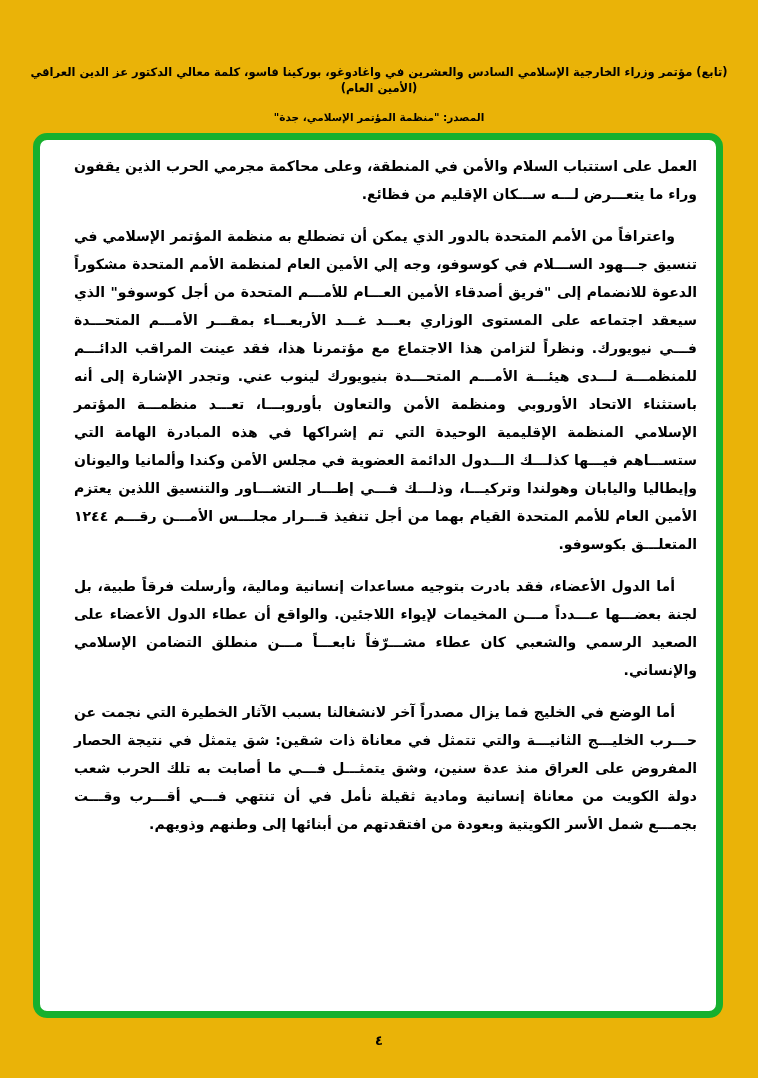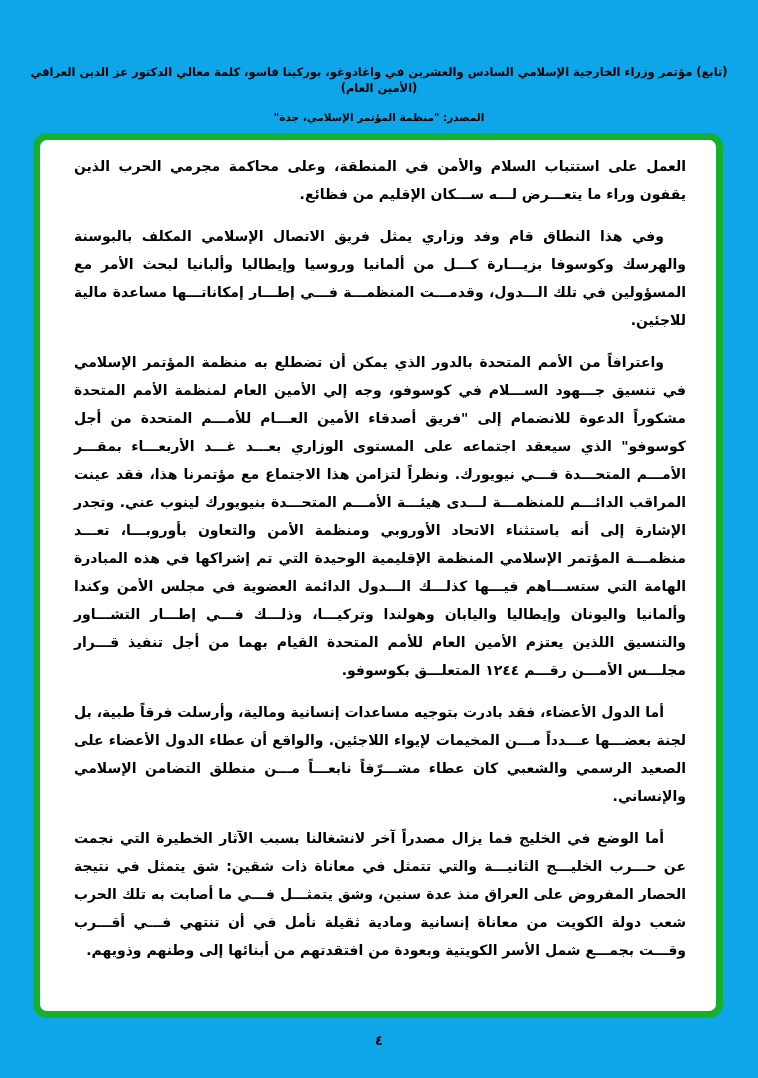--- a/index.html
+++ b/index.html
@@ -4,21 +4,21 @@
 <style>
   html, body {
     margin: 0;
     padding: 0;
     background: #ffffff;
   }
   .page {
     position: relative;
     width: 758px;
     height: 1078px;
-    background: #0ea5e9;
+    background: #eab308;
     font-family: "DejaVu Sans", sans-serif;
     color: #000000;
     overflow: hidden;
   }
   .doc-header {
     position: absolute;
     top: 64px;
     left: 30px;
     right: 30px;
     text-align: center;
@@ -50,21 +50,21 @@
     top: 12px;
     left: 34px;
     right: 18px;
     direction: rtl;
     text-align: justify;
     font-size: 14px;
     font-weight: bold;
     line-height: 28px;
   }
   .content-inner p {
-    margin: 0 12px 14px 0;
+    margin: 0 1px 14px 0;
     text-indent: 22px;
   }
   .content-inner p.no-indent {
     text-indent: 0;
   }
   .page-number {
     position: absolute;
     top: 1033px;
     left: 0;
     right: 0;
@@ -79,21 +79,20 @@
 <div class="page">
 
   <div class="doc-header">
     <div class="title-line">(تابع) مؤتمر وزراء الخارجية الإسلامي السادس والعشرين في واغادوغو، بوركينا فاسو، كلمة معالي الدكتور عز الدين العراقي (الأمين العام)</div>
     <div class="source-line">المصدر:  "منظمة المؤتمر الإسلامي، جدة"</div>
   </div>
 
   <div class="content-frame">
     <div class="content-inner">
       <p class="no-indent">العمل على استتباب السلام والأمن في المنطقة، وعلى محاكمة مجرمي الحرب الذين يقفون وراء ما يتعـــرض لـــه ســـكان الإقليم من فظائع.</p>
-      <p>وفي هذا النطاق قام وفد وزاري يمثل فريق الاتصال الإسلامي المكلف بالبوسنة والهرسك وكوسوفا بزيـــارة كـــل من ألمانيا وروسيا وإيطاليا وألبانيا لبحث الأمر مع المسؤولين في تلك الـــدول، وقدمـــت المنظمـــة فـــي إطـــار إمكاناتـــها مساعدة مالية للاجئين.</p>
       <p>واعترافاً من الأمم المتحدة بالدور الذي يمكن أن تضطلع به منظمة المؤتمر الإسلامي في تنسيق جـــهود الســـلام في كوسوفو، وجه إلي الأمين العام لمنظمة الأمم المتحدة مشكوراً الدعوة للانضمام إلى "فريق أصدقاء الأمين العـــام للأمـــم المتحدة من أجل كوسوفو" الذي سيعقد اجتماعه على المستوى الوزاري بعـــد غـــد الأربعـــاء بمقـــر الأمـــم المتحـــدة فـــي نيويورك. ونظراً لتزامن هذا الاجتماع مع مؤتمرنا هذا، فقد عينت المراقب الدائـــم للمنظمـــة لـــدى هيئـــة الأمـــم المتحـــدة بنيويورك لينوب عني. وتجدر الإشارة إلى أنه باستثناء الاتحاد الأوروبي ومنظمة الأمن والتعاون بأوروبـــا، تعـــد منظمـــة المؤتمر الإسلامي المنظمة الإقليمية الوحيدة التي تم إشراكها في هذه المبادرة الهامة التي ستســـاهم فيـــها كذلـــك الـــدول الدائمة العضوية في مجلس الأمن وكندا وألمانيا واليونان وإيطاليا واليابان وهولندا وتركيـــا، وذلـــك فـــي إطـــار التشـــاور والتنسيق اللذين يعتزم الأمين العام للأمم المتحدة القيام بهما من أجل تنفيذ قـــرار مجلـــس الأمـــن رقـــم ١٢٤٤ المتعلـــق بكوسوفو.</p>
       <p>أما الدول الأعضاء، فقد بادرت بتوجيه مساعدات إنسانية ومالية، وأرسلت فرقاً طبية، بل لجنة بعضـــها عـــدداً مـــن المخيمات لإيواء اللاجئين. والواقع أن عطاء الدول الأعضاء على الصعيد الرسمي والشعبي كان عطاء مشـــرّفاً نابعـــاً مـــن منطلق التضامن الإسلامي والإنساني.</p>
       <p>أما الوضع في الخليج فما يزال مصدراً آخر لانشغالنا بسبب الآثار الخطيرة التي نجمت عن حـــرب الخليـــج الثانيـــة والتي تتمثل في معاناة ذات شقين: شق يتمثل في نتيجة الحصار المفروض على العراق منذ عدة سنين، وشق يتمثـــل فـــي ما أصابت به تلك الحرب شعب دولة الكويت من معاناة إنسانية ومادية ثقيلة نأمل في أن تنتهي فـــي أقـــرب وقـــت بجمـــع شمل الأسر الكويتية وبعودة من افتقدتهم من أبنائها إلى وطنهم وذويهم.</p>
 
     </div>
 
   </div>
 
   <div class="page-number">٤</div>
 

